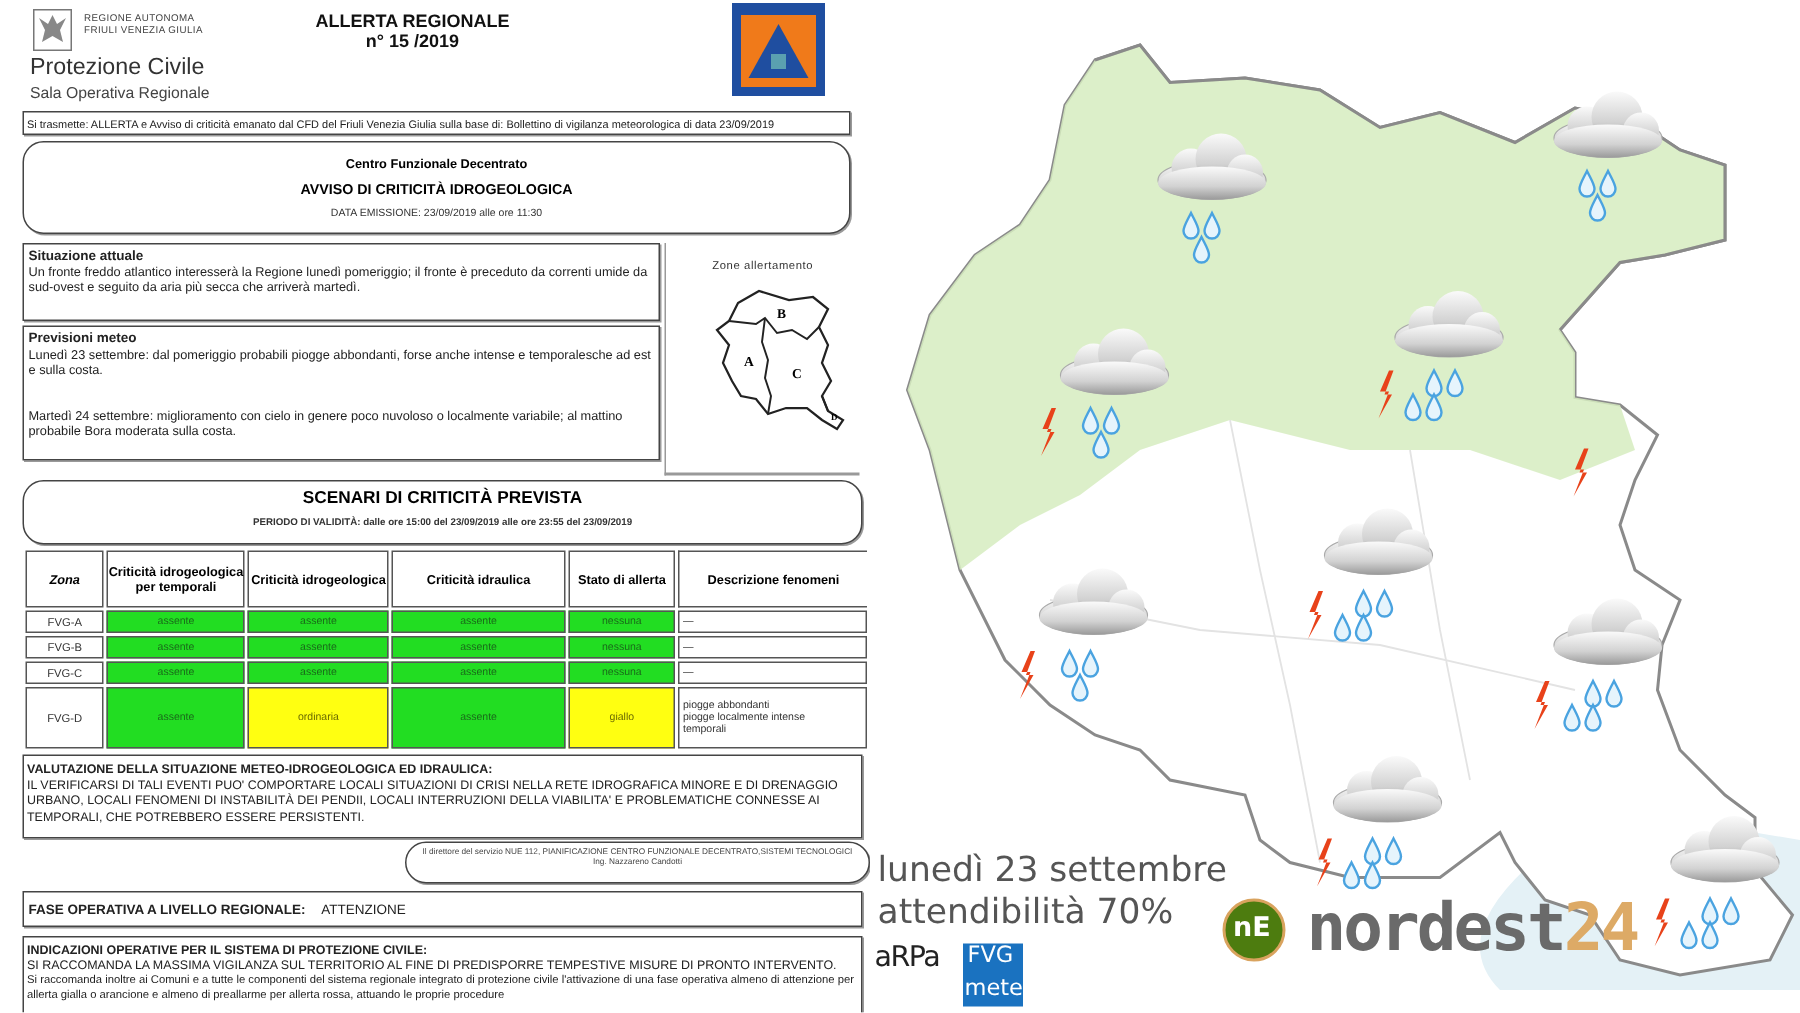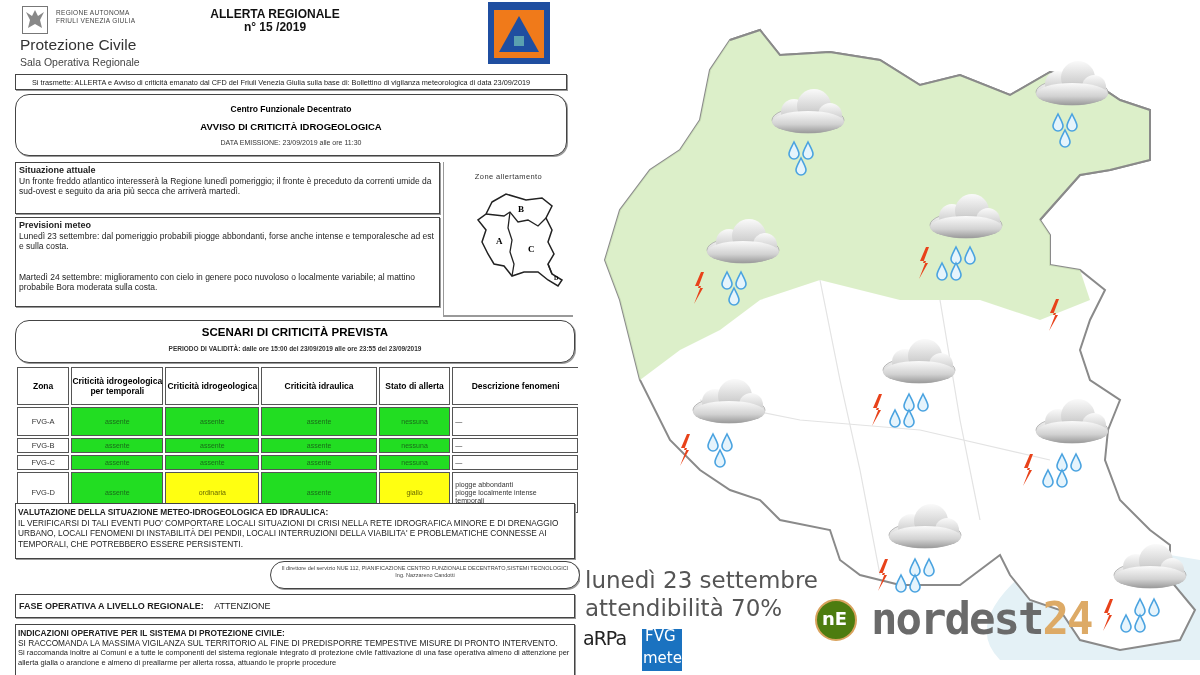--- a/index.html
+++ b/index.html
@@ -62,21 +62,21 @@
   </div>
 
   <div class="pc-badge">
     <div class="inner"></div>
     <svg width="50" height="48" viewBox="0 0 50 48">
       <polygon points="25,6 45,42 5,42" fill="#1f4ea0"></polygon>
       <rect x="20" y="26" width="10" height="10" fill="#5aa0b0"></rect>
     </svg>
   </div>
 
-  <div class="box tiny" style="left:15px; top:74px; width:552px; height:16px; padding:3px 16px; white-space:nowrap; overflow:hidden; font-size:7.3px;">Si trasmette: ALLERTA e Avviso di criticità emanato dal CFD del Friuli Venezia Giulia sulla base di: Bollettino di vigilanza meteorologica di data 23/09/2019</div>
+  <div class="box tiny" style="left:15px; top:74px; width:552px; height:16px; padding:3px 2px; white-space:nowrap; overflow:hidden; font-size:7.3px;">Si trasmette: ALLERTA e Avviso di criticità emanato dal CFD del Friuli Venezia Giulia sulla base di: Bollettino di vigilanza meteorologica di data 23/09/2019</div>
 
   <div class="box ctr" style="left:15px; top:94px; width:552px; height:62px;">
     <div class="b" style="font-size:8.5px; margin-top:9px;">Centro Funzionale Decentrato</div>
     <div class="b" style="font-size:9.5px; margin-top:7px;">AVVISO DI CRITICITÀ IDROGEOLOGICA</div>
     <div style="font-size:7px; margin-top:7px; color:#333;">DATA EMISSIONE: 23/09/2019 alle ore 11:30</div>
   </div>
 
   <div class="box sm" style="left:15px; top:162px; width:425px; height:52px; padding:2px 3px;">
     <div class="b" style="font-size:9px;">Situazione attuale</div>
     <div>Un fronte freddo atlantico interesserà la Regione lunedì pomeriggio; il fronte è preceduto da correnti umide da sud-ovest e seguito da aria più secca che arriverà martedì.</div>
@@ -103,28 +103,28 @@
   </div>
 
   <div class="box ctr" style="left:15px; top:320px; width:560px; height:43px;">
     <div class="b" style="font-size:11.5px; margin-top:5px;">SCENARI DI CRITICITÀ PREVISTA</div>
     <div class="b" style="font-size:6.5px; margin-top:7px; color:#333;">PERIODO DI VALIDITÀ: dalle ore 15:00 del 23/09/2019 alle ore 23:55 del 23/09/2019</div>
   </div>
 
   <table class="crit">
     <tbody>
         <tr>
-      <th style="width:54px; height:38px;">Zona</th>
+      <th style="width:54px; height:38px;font-style:italic;">Zona</th>
       <th style="width:94px;">Criticità idrogeologica per temporali</th>
       <th style="width:96px;">Criticità idrogeologica</th>
       <th style="width:120px;">Criticità idraulica</th>
       <th style="width:74px;margin-left:32px;">Stato di allerta</th>
       <th style="width:130px; border-right:none;">Descrizione fenomeni</th>
     </tr>
-    <tr style="height:29px;">
+    <tr style="height:15px;">
       <td class="zone">FVG-A</td>
       <td class="g">assente</td>
       <td class="g">assente</td>
       <td class="g">assente</td>
       <td class="g">nessuna</td>
       <td class="desc">—</td>
     </tr>
     <tr style="height:15px;">
       <td class="zone">FVG-B</td>
       <td class="g">assente</td>

